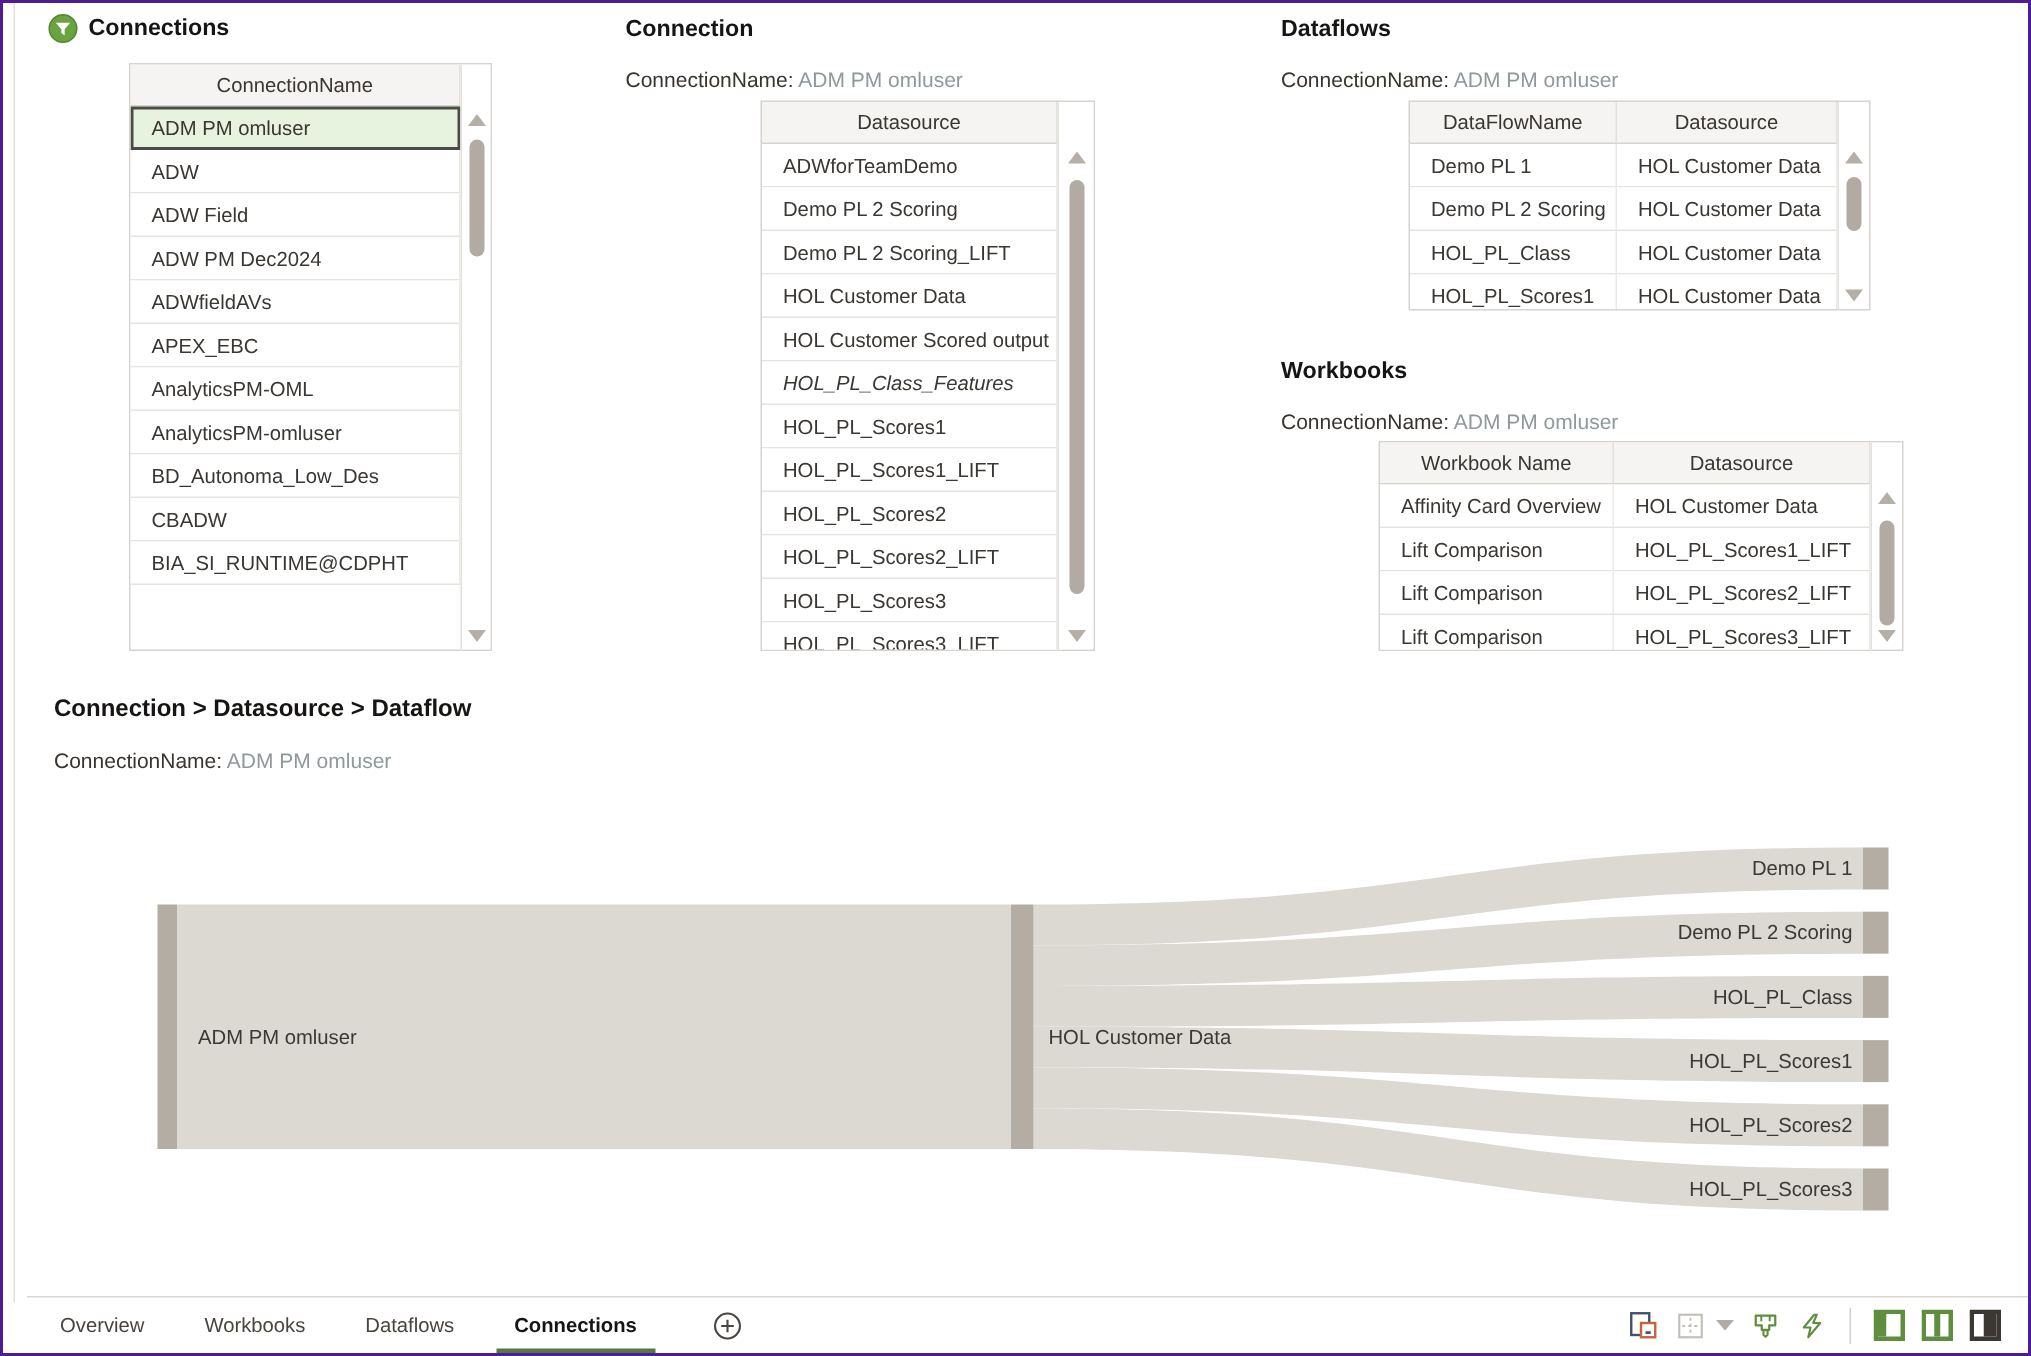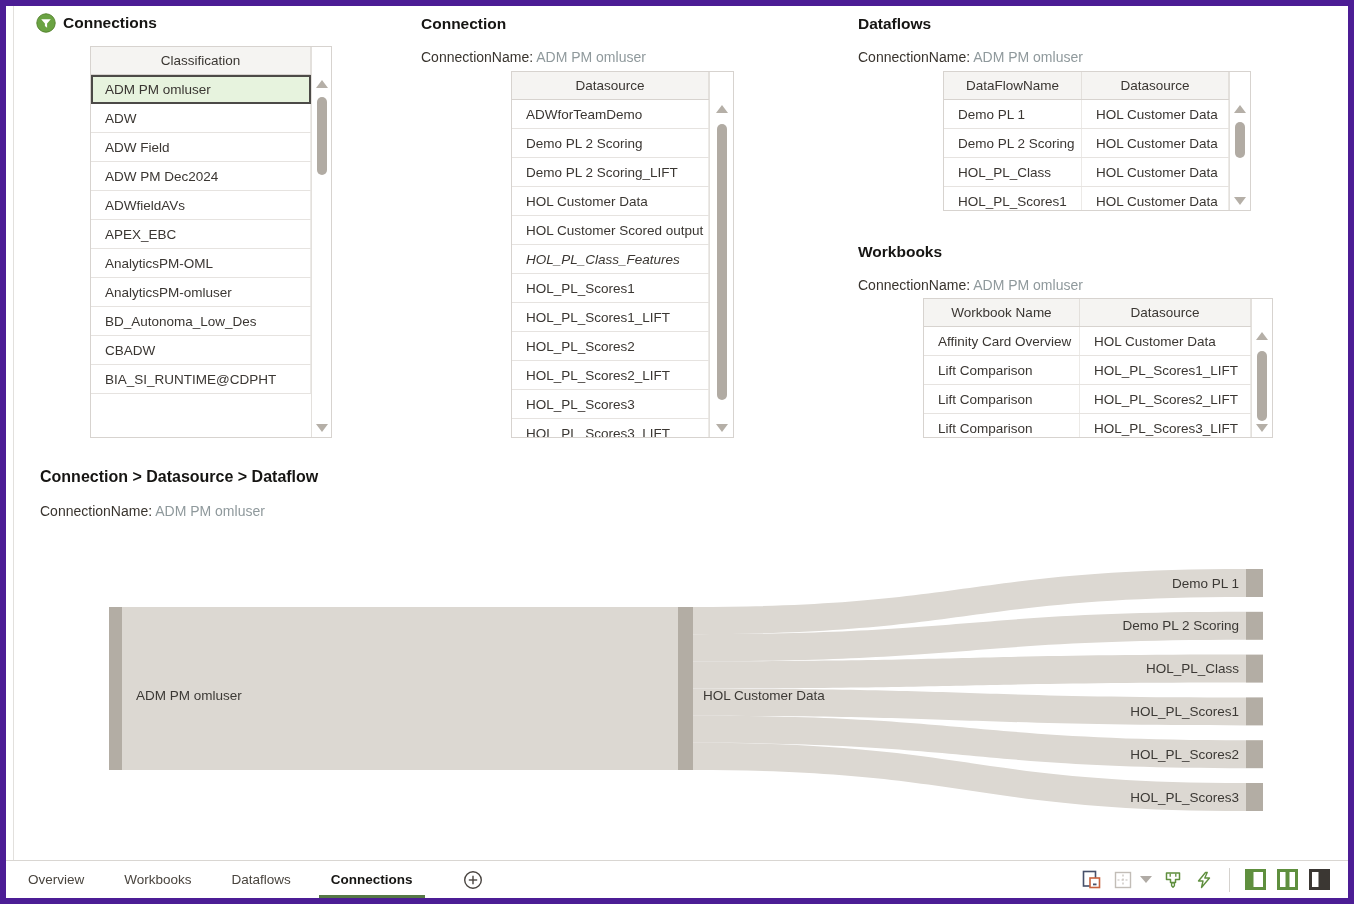--- a/index.html
+++ b/index.html
@@ -1,19 +1,19 @@
 <!DOCTYPE html>
 <html><head>
 <meta charset="utf-8">
 <style>
   * { margin:0; padding:0; box-sizing:border-box; }
   html,body { background:#ffffff; }
   body { font-family:"Liberation Sans", sans-serif; color:#39342e; }
   #page { position:relative; width:1354px; height:904px; background:#fff;
-          border:6px solid #4c1d95; overflow:hidden; }
+          border:2px solid #4c1d95; overflow:hidden; }
   .canvas-edge { position:absolute; left:7px; top:0; width:1px; height:866px; background:#e2e0dd; }
 
   
   .sec-title { position:absolute; font-size:15.5px; font-weight:bold; color:#161513; }
   .sub-line  { position:absolute; font-size:14px; }
   .sub-line .lbl { color:#39342e; }
   .sub-line .val { color:#8f999c; }
 
   
   .dtable { position:absolute; border:1px solid #d7d3cf; background:#fff; overflow:hidden; }
@@ -35,21 +35,21 @@
   .sb-thumb{ position:absolute; left:50%; transform:translateX(-50%); width:10px;
              background:#b1aba3; border-radius:6px; }
 
   
   .conn-header { position:absolute; left:30px; top:7px; display:flex; align-items:center; gap:7px; }
 
   
   #sankey-wrap { position:absolute; left:95px; top:545px; width:1170px; height:270px; }
 
   
-  #bottom-bar { position:absolute; left:0; right:0; bottom:0; height:38px; background:#fff;
+  #bottom-bar { position:absolute; left:16px; right:0; bottom:0; height:38px; background:#fff;
                 border-top:1px solid #d9d6d2; display:flex; align-items:center; }
   #tabs { display:flex; align-items:stretch; height:100%; padding-left:10px; }
   .tab { display:flex; align-items:center; padding:0 12px; margin-right:16px; font-size:13.5px;
          color:#49443e; border-bottom:3px solid transparent; border-top:3px solid transparent; cursor:default; }
   .tab.active { font-weight:bold; color:#161513; border-bottom-color:#567846; }
   #add-canvas { display:flex; align-items:center; margin-left:22px; }
   #right-icons { margin-left:auto; display:flex; align-items:center; gap:11px; padding-right:18px; }
   .vdivider { width:1px; height:24px; background:#d5d2ce; margin:0 4px; }
   .dd-arrow { width:0; height:0; border-left:6px solid transparent; border-right:6px solid transparent;
               border-top:7px solid #b0aba5; margin-left:-4px; }
@@ -68,21 +68,21 @@
         <circle cx="10" cy="10" r="9.2" fill="none" stroke="#56842f" stroke-width="1"></circle>
         <path d="M5.2 6.2 h9.6 l-3.7 4.3 v4.2 l-2.2 -1.7 v-2.5 z" fill="#ffffff"></path>
       </svg>
     </span>
     <span class="sec-title" style="position:static;">Connections</span>
   </div>
 
   <div class="dtable" style="left:84px; top:40px; width:242px; height:392px;">
   <div class="t-inner" style="right: 20px; left: 0px;">
         <div class="t-head" style="grid-template-columns: 220px;">
-          <div class="t-hcell">Classification</div>
+          <div class="t-hcell">ConnectionName</div>
         </div>
         <div class="t-body">
           <div class="t-row selected" style="grid-template-columns: 220px;">
             <div class="t-cell">ADM PM omluser</div>
           </div>
           <div class="t-row" style="grid-template-columns: 220px;">
             <div class="t-cell">ADW</div>
           </div>
           <div class="t-row" style="grid-template-columns: 220px;">
             <div class="t-cell">ADW Field</div>

